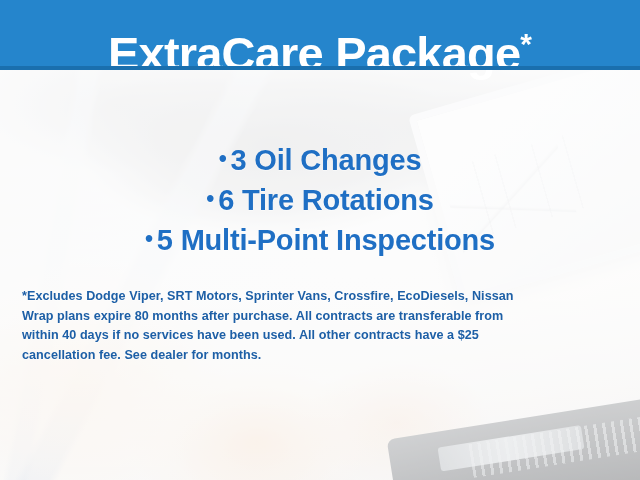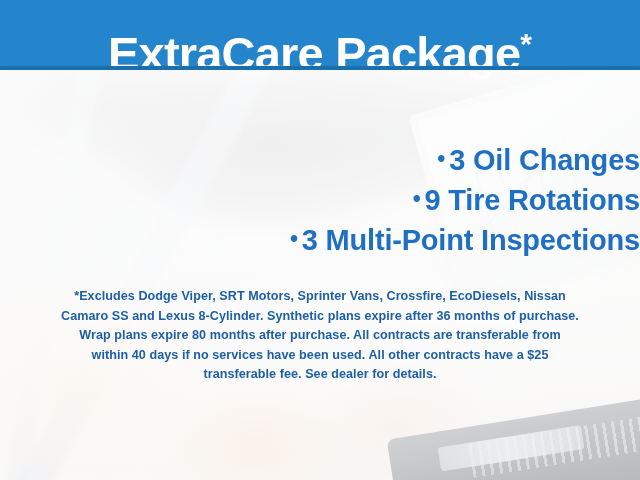--- a/index.html
+++ b/index.html
@@ -165,21 +165,21 @@
     vertical-align: 16px;
     letter-spacing: 0;
   }
 
   
   .bullets {
     position: absolute;
     left: 0;
     top: 140px;
     width: 640px;
-    text-align: right;
+    text-align: center;
   }
   .bullet-line {
     color: #1f6fc4;
     font-weight: bold;
     font-size: 29px;
     line-height: 39px;
     letter-spacing: -0.2px;
     white-space: nowrap;
     text-shadow: 0 1px 1px rgba(255,255,255,0.55);
   }
@@ -188,21 +188,21 @@
     vertical-align: 3px;
     padding-right: 4px;
   }
 
   
   .disclaimer {
     position: absolute;
     left: 22px;
     top: 287px;
     width: 596px;
-    text-align: center;
+    text-align: left;
     color: #1d5fa6;
     font-size: 12.6px;
     font-weight: bold;
     line-height: 19.6px;
     letter-spacing: 0.05px;
     text-shadow: 0 1px 1px rgba(255,255,255,0.6);
   }
   .disclaimer-line { white-space: nowrap; }
 </style>
 </head>
@@ -223,25 +223,24 @@
     <div class="bg-layer bg-wash2"></div>
   </div>
 
   <div class="banner">
     <div class="banner-title"><span>ExtraCare Package</span><span class="ast">*</span></div>
     <div class="banner-edge"></div>
   </div>
 
   <div class="bullets">
     <div class="bullet-line"><span class="dot">•</span><span>3 Oil Changes</span></div>
-    <div class="bullet-line"><span class="dot">•</span><span>9 Tire Rotations</span></div>
-    <div class="bullet-line"><span class="dot">•</span><span>3 Multi-Point Inspections</span></div>
+    <div class="bullet-line"><span class="dot">•</span><span>6 Tire Rotations</span></div>
+    <div class="bullet-line"><span class="dot">•</span><span>5 Multi-Point Inspections</span></div>
   </div>
 
   <div class="disclaimer">
     <div class="disclaimer-line">*Excludes Dodge Viper, SRT Motors, Sprinter Vans, Crossfire, EcoDiesels, Nissan</div>
-    <div class="disclaimer-line">Camaro SS and Lexus 8-Cylinder. Synthetic plans expire after 36 months of purchase.</div>
     <div class="disclaimer-line">Wrap plans expire 80 months after purchase. All contracts are transferable from</div>
     <div class="disclaimer-line">within 40 days if no services have been used. All other contracts have a $25</div>
-    <div class="disclaimer-line">transferable fee. See dealer for details.</div>
+    <div class="disclaimer-line">cancellation fee. See dealer for months.</div>
   </div>
 
 </div>
 
 </body></html>

